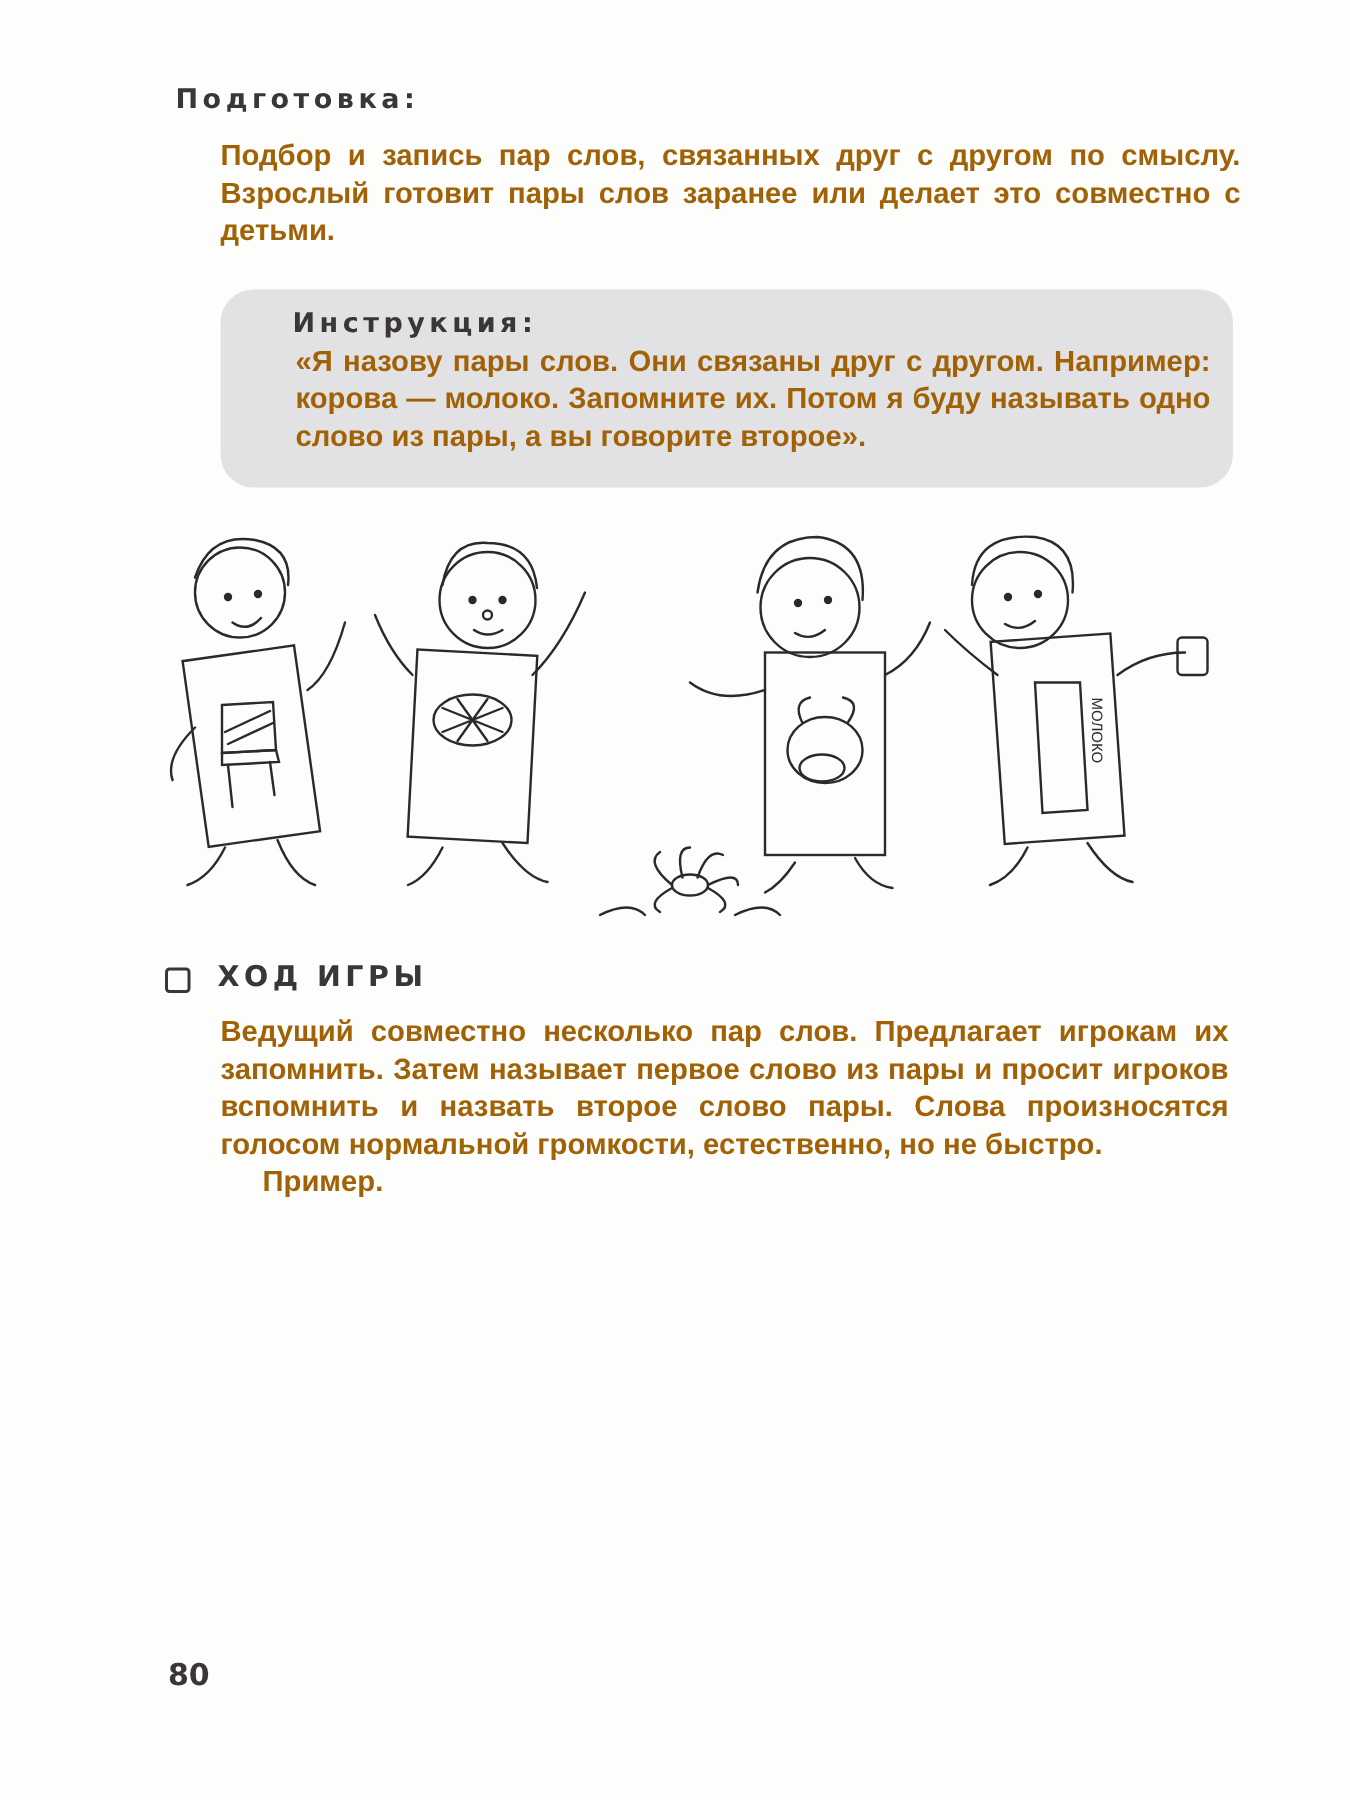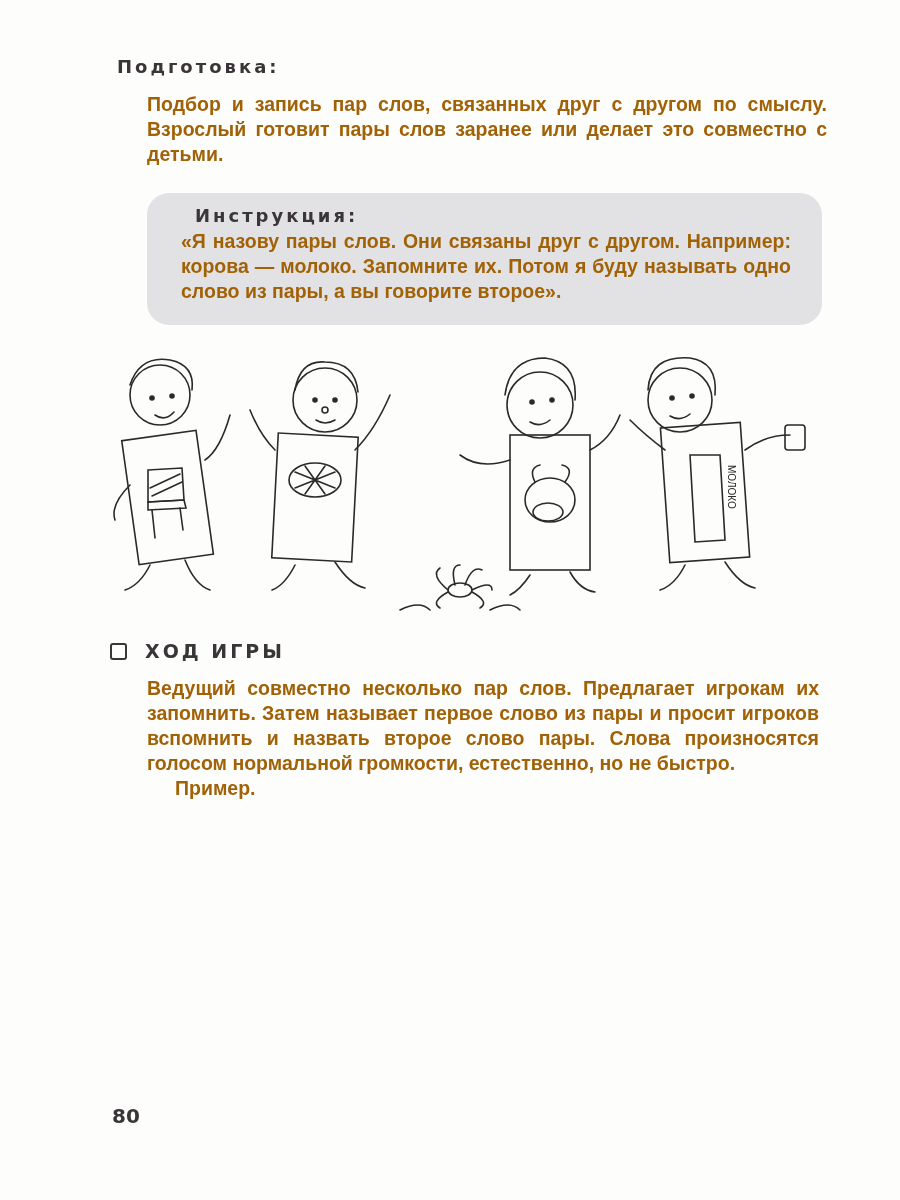--- a/index.html
+++ b/index.html
@@ -17,23 +17,23 @@
     }
     .para p { margin: 0; }
     .indent { text-indent: 28px; }
     #prep-title { left: 117px; top: 56px; font-size: 18px; }
     #prep-body { left: 147px; top: 92px; width: 680px; }
     #instr-box {
       position: absolute; left: 147px; top: 193px; width: 675px; height: 132px;
       background: #e2e2e4; border-radius: 22px;
     }
     #instr-title { left: 36px; top: 12px; font-size: 18px; margin-left: 12px; }
-    #instr-body { left: 34px; top: 36px; width: 610px; }
+    #instr-body { left: 50px; top: 36px; width: 610px; }
     #illustration { position: absolute; left: 100px; top: 340px; width: 760px; height: 280px; }
-    #game-heading { position: absolute; left: 110px; top: 640px; display: flex; align-items: center; }
+    #game-heading { position: absolute; left: 110px; top: 640px; display: flex; align-items: flex-end; }
     #game-heading .box {
       width: 13px; height: 13px; border: 2px solid #3a3538; border-radius: 3px; margin-right: 18px;
     }
     #game-heading .heading { position: static; font-size: 19px; }
     #game-body { left: 147px; top: 676px; width: 672px; }
     #page-number {
       position: absolute; left: 112px; top: 1104px; font-family: "DejaVu Sans", sans-serif;
       font-weight: bold; font-size: 20px; color: #3a3538;
     }
   </style>

